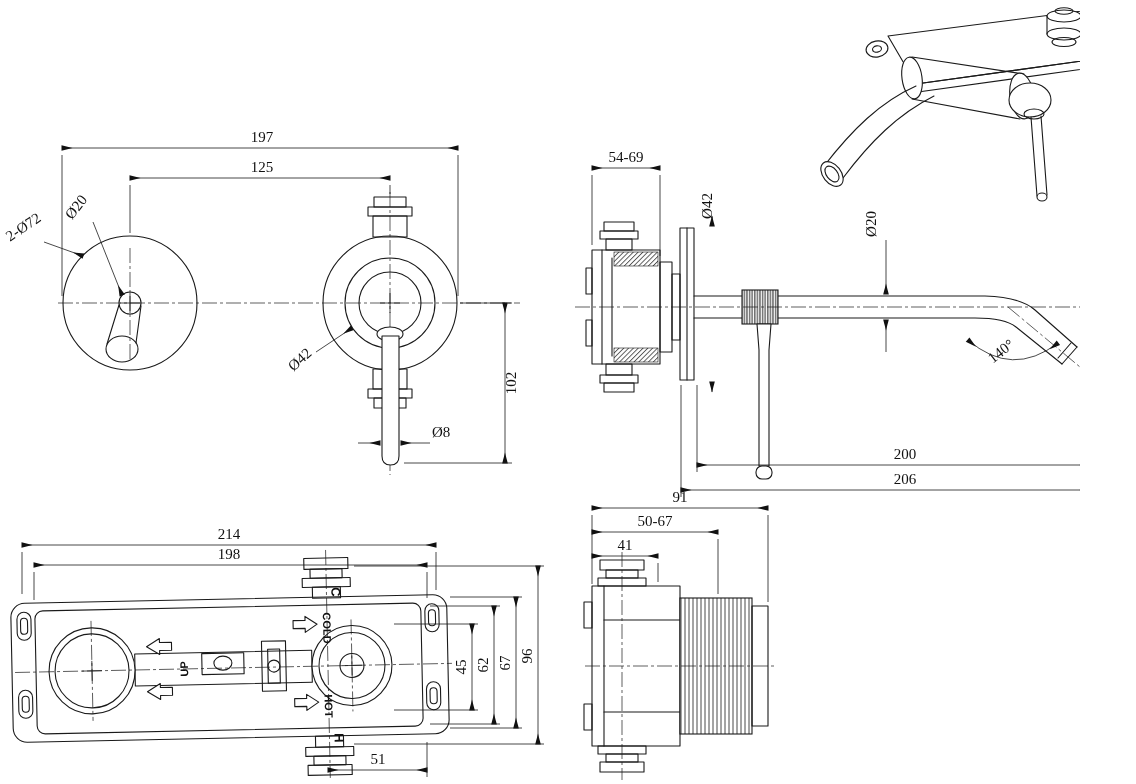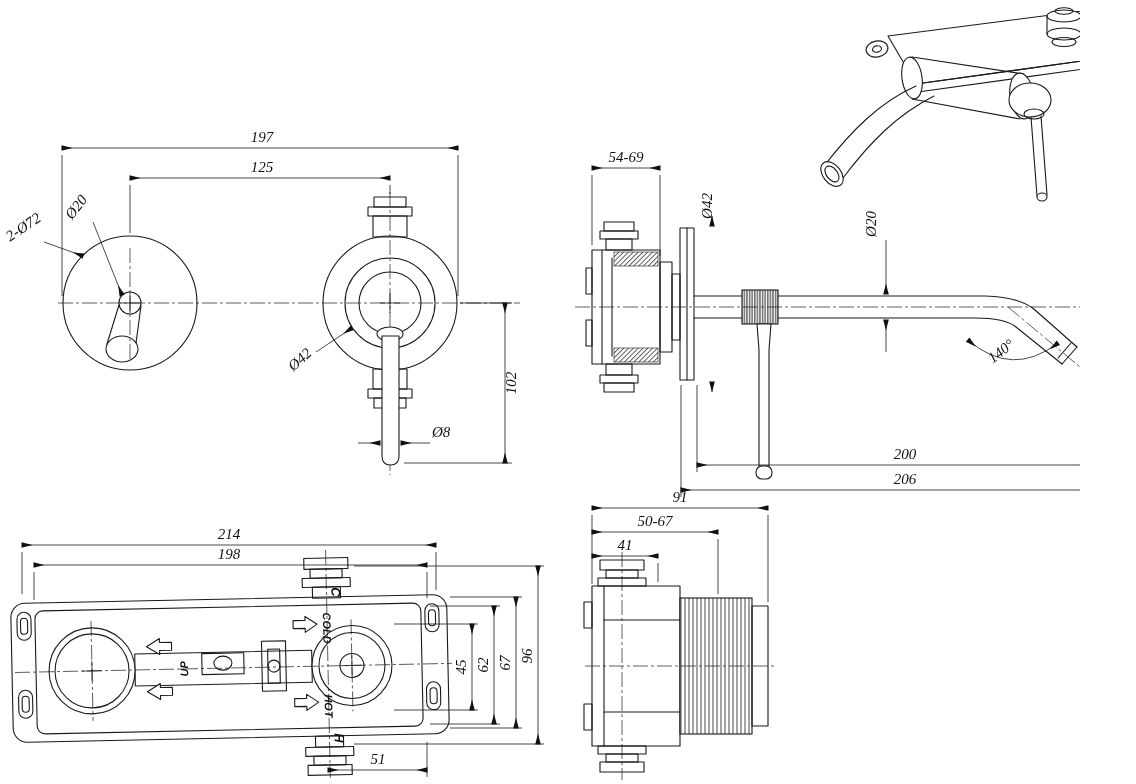--- a/index.html
+++ b/index.html
@@ -1,16 +1,16 @@
 <!DOCTYPE html>
 <html><head>
 <meta charset="utf-8">
 <style>
   html,body{margin:0;padding:0;background:#fff;}
-  .canvas{position:relative;width:1080px;height:784px;background:#ffffff;overflow:hidden;font-style:italic;}
+  .canvas{position:relative;width:1080px;height:784px;background:#ffffff;overflow:hidden;}
   svg{display:block;}
   .ln{fill:none;stroke:#1a1a1a;stroke-width:1.1;stroke-linejoin:round;stroke-linecap:round;}
   .fw{fill:#ffffff;stroke:#1a1a1a;stroke-width:1.1;stroke-linejoin:round;}
   .cl{fill:none;stroke:#1a1a1a;stroke-width:0.7;stroke-dasharray:15 3 3 3;}
   .dim{fill:none;stroke:#1a1a1a;stroke-width:0.8;}
   text.dt{font-family:"Liberation Serif",serif;font-size:15px;fill:#111;text-anchor:middle;}
   text.sm{font-family:"Liberation Sans",sans-serif;font-size:11px;font-weight:700;fill:#111;text-anchor:middle;}
   text.md{font-family:"Liberation Sans",sans-serif;font-size:13px;font-weight:700;fill:#111;text-anchor:middle;}
 </style>
 </head>

